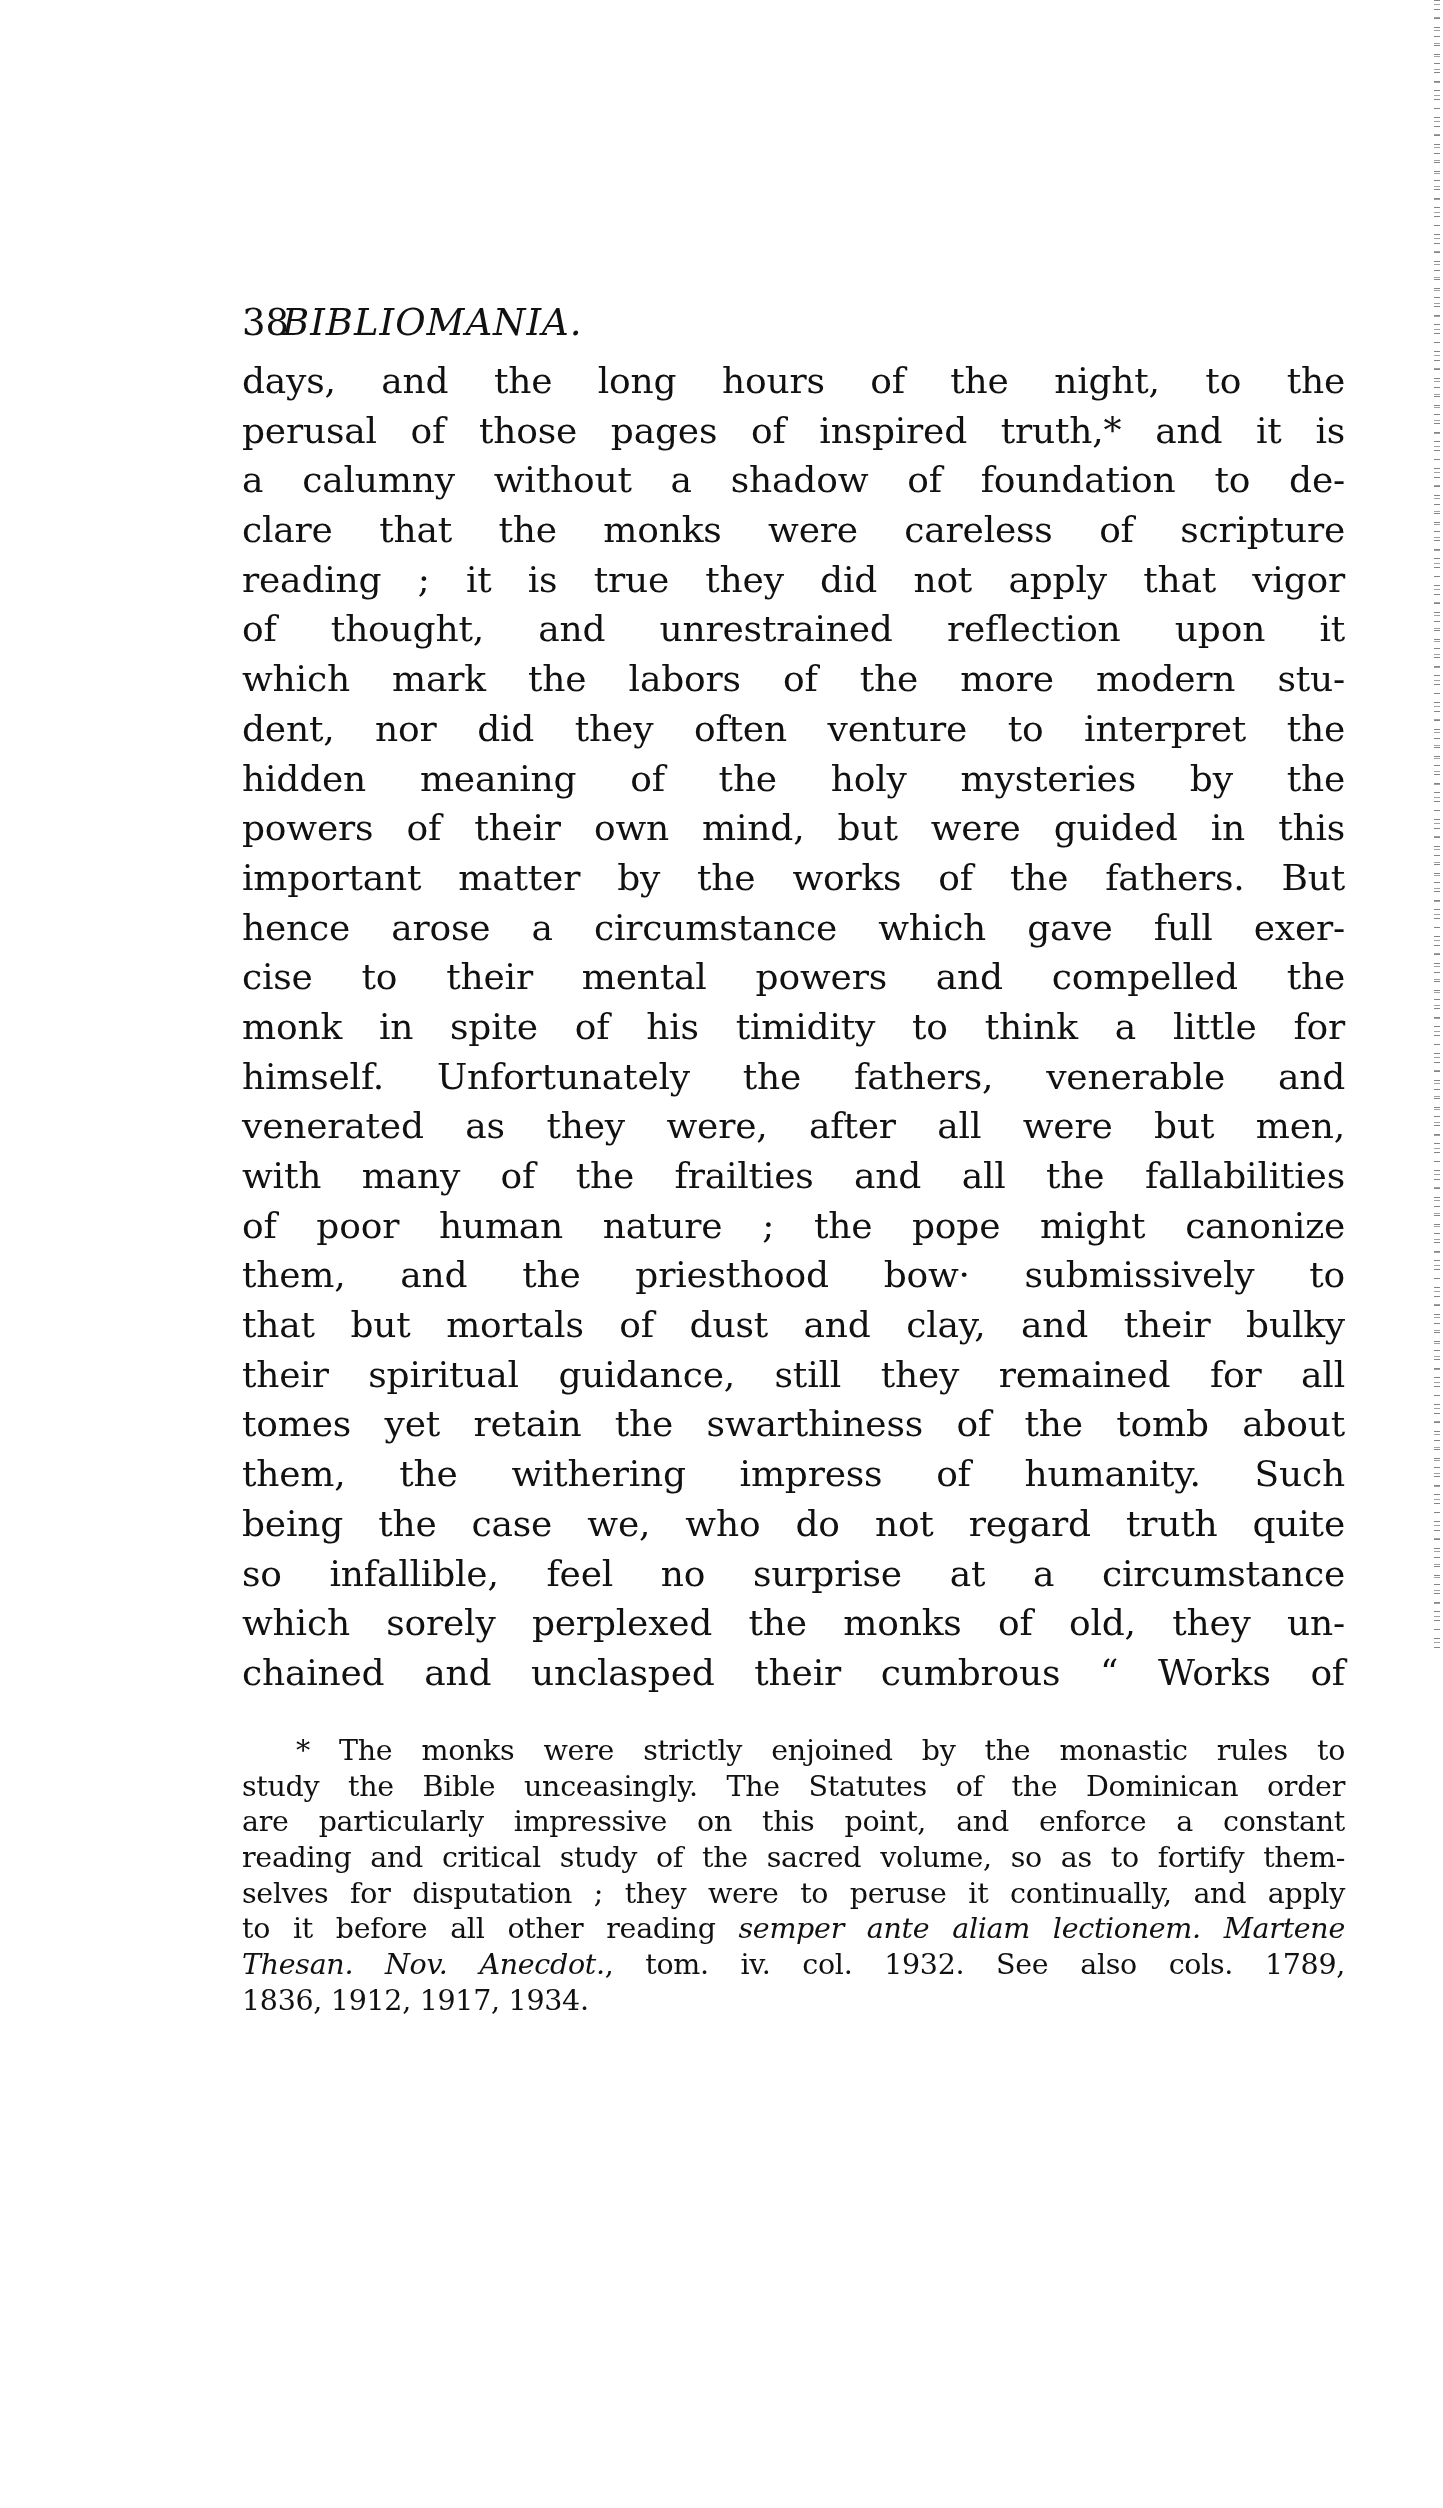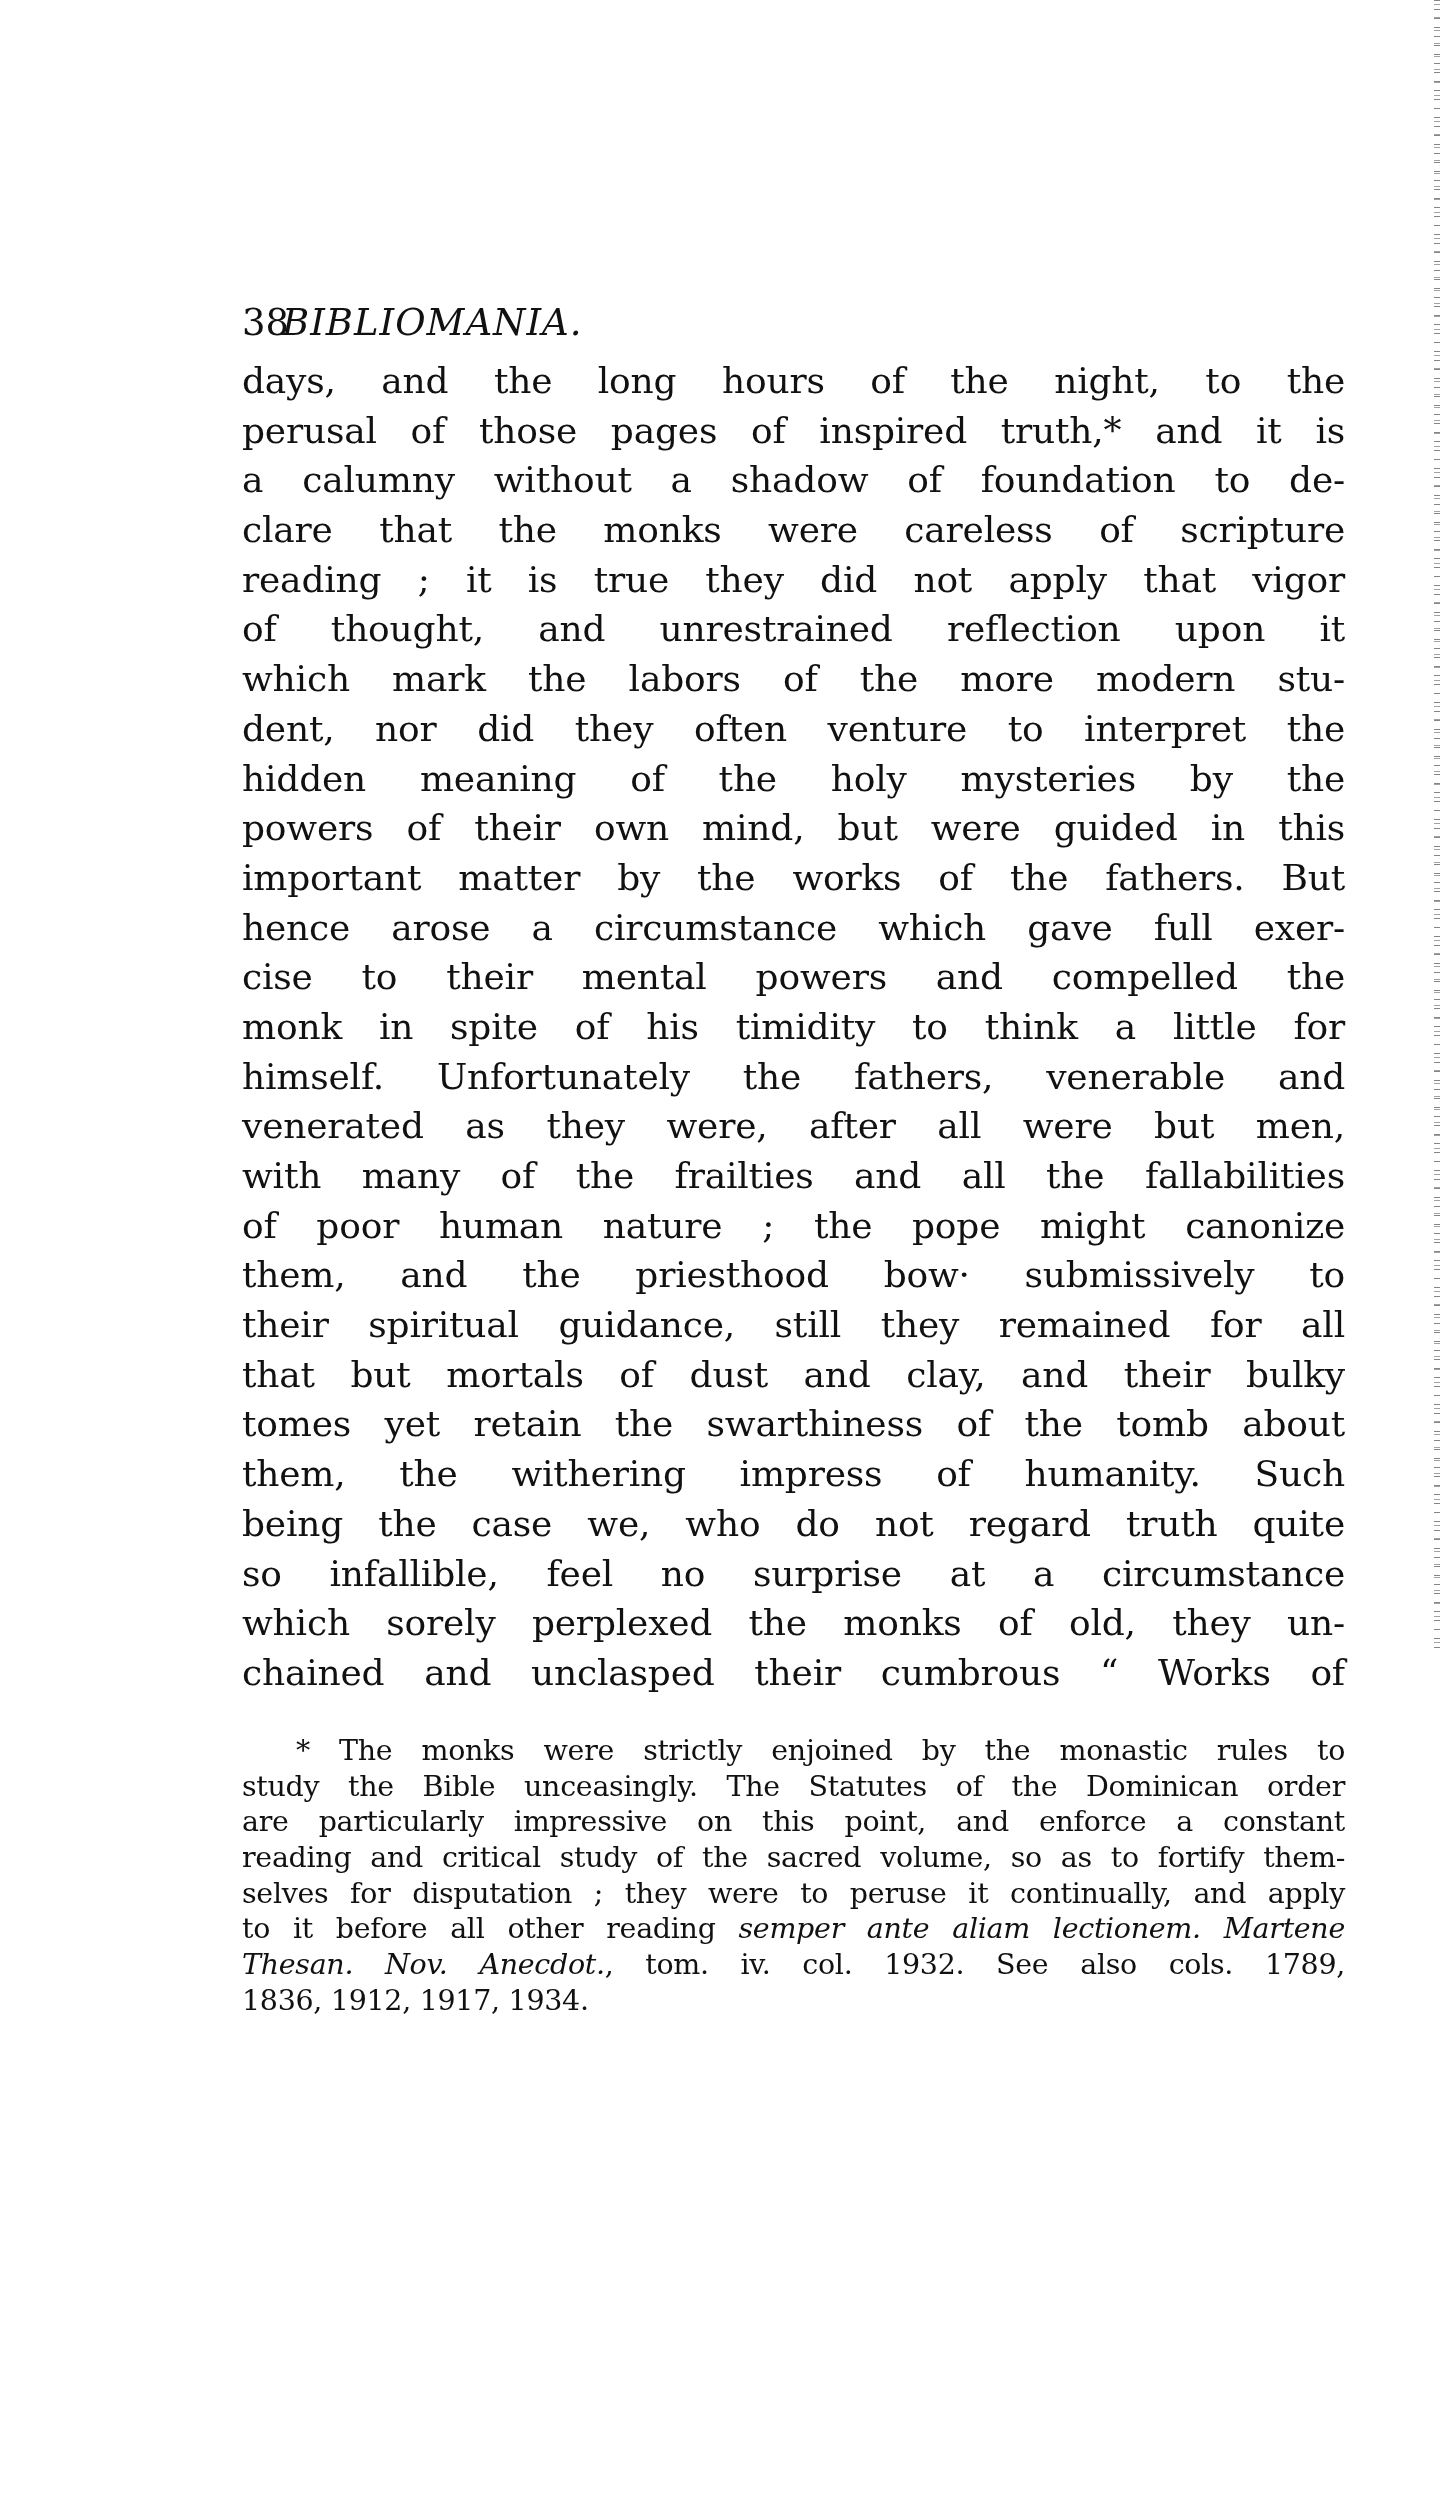--- a/index.html
+++ b/index.html
@@ -46,22 +46,22 @@
     <span class="line">powers of their own mind, but were guided in this</span>
     <span class="line">important matter by the works of the fathers. But</span>
     <span class="line">hence arose a circumstance which gave full exer-</span>
     <span class="line">cise to their mental powers and compelled the</span>
     <span class="line">monk in spite of his timidity to think a little for</span>
     <span class="line">himself. Unfortunately the fathers, venerable and</span>
     <span class="line">venerated as they were, after all were but men,</span>
     <span class="line">with many of the frailties and all the fallabilities</span>
     <span class="line">of poor human nature ; the pope might canonize</span>
     <span class="line">them, and the priesthood bow· submissively to</span>
+    <span class="line">that but mortals of dust and clay, and their bulky</span>
     <span class="line">their spiritual guidance, still they remained for all</span>
-    <span class="line">that but mortals of dust and clay, and their bulky</span>
     <span class="line">tomes yet retain the swarthiness of the tomb about</span>
     <span class="line">them, the withering impress of humanity. Such</span>
     <span class="line">being the case we, who do not regard truth quite</span>
     <span class="line">so infallible, feel no surprise at a circumstance</span>
     <span class="line">which sorely perplexed the monks of old, they un-</span>
     <span class="line">chained and unclasped their cumbrous “ Works of</span>
   </div>
 
   <div class="footnotes">
     <span class="fline first"><span>*</span> <span>The monks were strictly enjoined by the monastic rules to</span></span>

